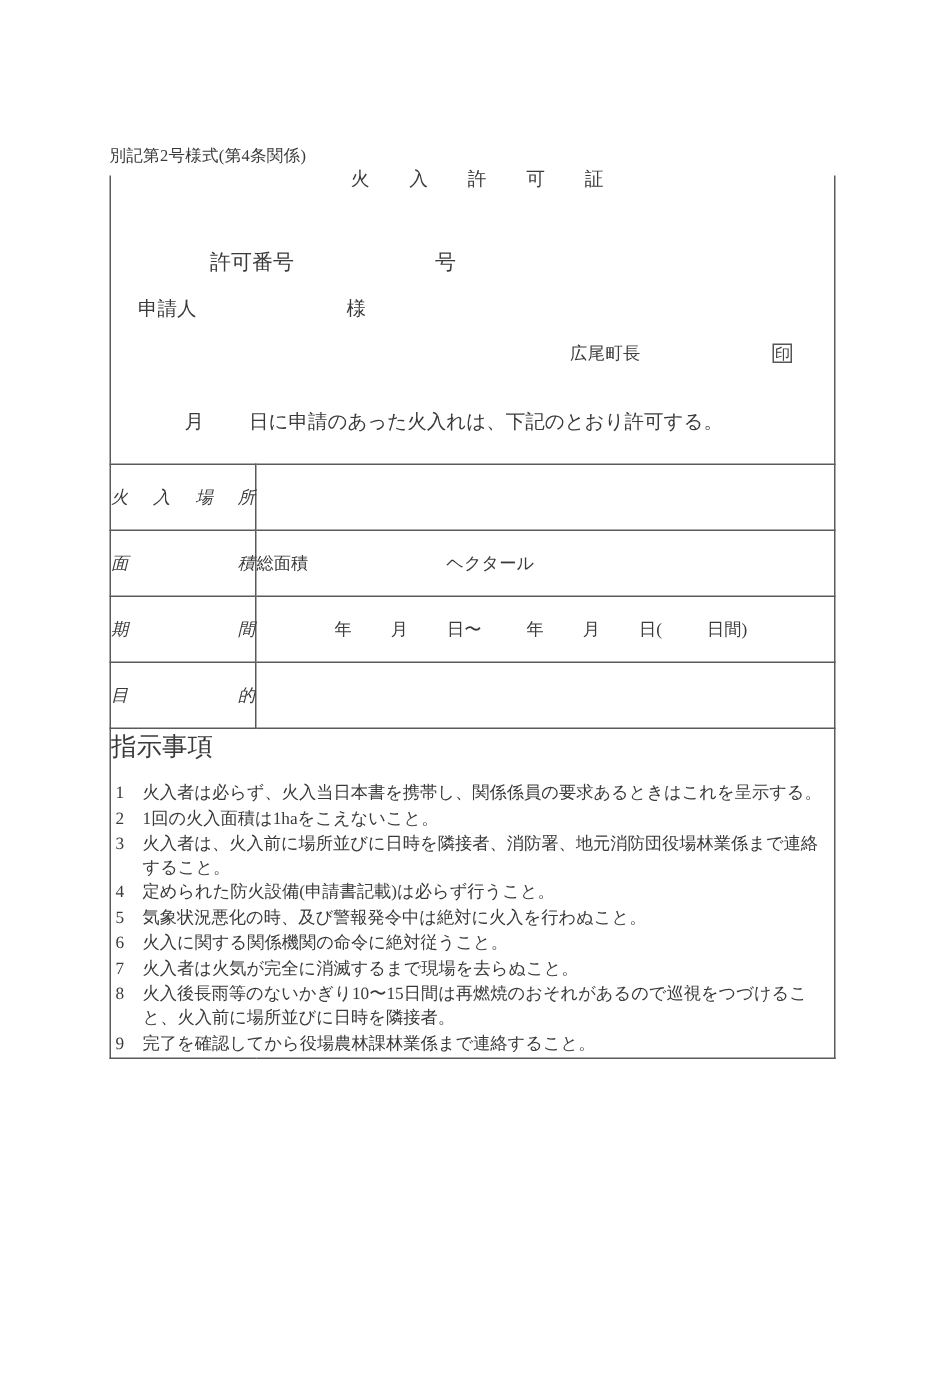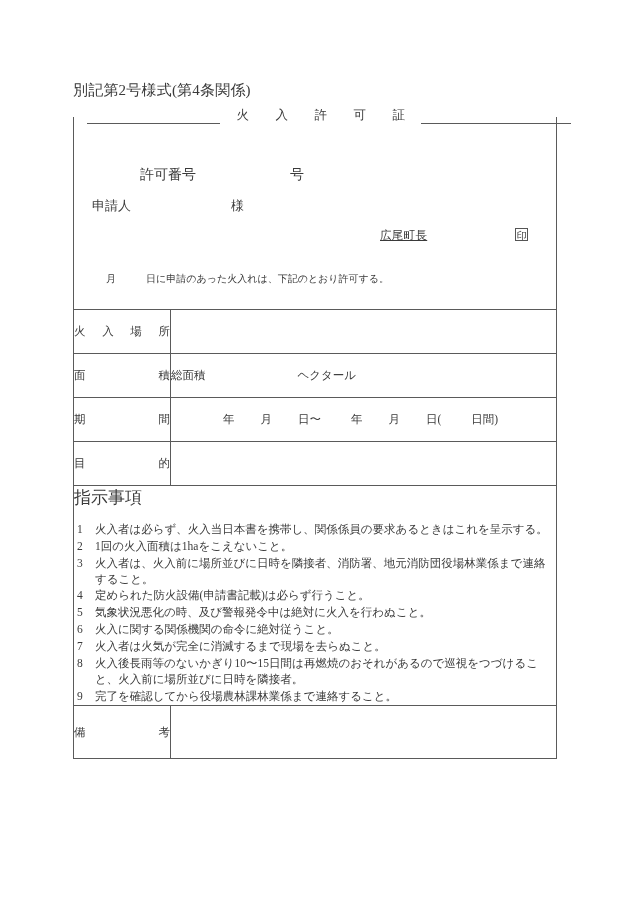--- a/index.html
+++ b/index.html
@@ -19,35 +19,36 @@
     position: absolute;
     left: 0; top: 0;
     width: 630px;
     height: 916px;
   }
 
   
   .form-number {
     position: absolute;
     left: 73px;
-    top: 81px;
-    font-size: 15px;
+    top: 96px;
+    font-size: 11px;
     letter-spacing: 0.2px;
     white-space: nowrap;
   }
 
   
   .title-bar {
     position: absolute;
-    left: 87px;
+    left: 76px;
     top: 110px;
     width: 484px;
     height: 14px;
     display: flex;
-    align-items: flex-end;
+    align-items: center;
+    flex-direction: column;
   }
   .title-rule {
     flex: 1 1 auto;
     height: 0;
     border-top: 1px solid #5a5a5a;
   }
   .title-rule.left { flex-grow: 1.05; }
   .title-rule.right { flex-grow: 1.18; }
   .doc-title {
     font-size: 12.5px;
@@ -101,41 +102,41 @@
   }
   .applicant .gap { display: inline-block; width: 100px; }
 
   .mayor-line {
     position: absolute;
     left: 380px;
     top: 228px;
     font-size: 11.5px;
     white-space: nowrap;
     display: flex;
-    text-decoration: underline;
+    align-items: center;
   }
   .mayor-name { letter-spacing: 0.3px; }
   .seal-box {
     display: inline-block;
     margin-left: 88px;
     border: 1px solid #555;
     width: 13px;
     height: 13px;
     line-height: 13px;
     text-align: center;
     font-size: 10px;
     box-sizing: border-box;
     overflow: hidden;
   }
 
   .statement {
     position: absolute;
-    left: 106px;
+    left: 123px;
     top: 272px;
-    font-size: 10px;
+    font-size: 13px;
     white-space: nowrap;
   }
   .statement .gap { display: inline-block; width: 30px; }
 
   
   .form-table {
     position: absolute;
     left: 73px;
     top: 309px;
     width: 484px;
@@ -152,20 +153,21 @@
     width: 97px;
     height: 43px;
     padding: 0 10px;
     box-sizing: border-box;
   }
   .lbl span {
     display: block;
     text-align: justify;
     text-align-last: justify;
     white-space: nowrap;
+    font-style: italic;
   }
   .val {
     padding: 0 0 0 22px;
     height: 43px;
   }
   .val .inner { white-space: nowrap; }
   .val .wide-gap { display: inline-block; width: 92px; }
   .period .s1 { display: inline-block; width: 52px; }
   .period .s2 { display: inline-block; width: 26px; }
   .period .s3 { display: inline-block; width: 26px; }
@@ -275,22 +277,16 @@
             <li><span class="num">3</span><span>火入者は、火入前に場所並びに日時を隣接者、消防署、地元消防団役場林業係まで連絡すること。</span></li>
             <li><span class="num">4</span><span>定められた防火設備(申請書記載)は必らず行うこと。</span></li>
             <li><span class="num">5</span><span>気象状況悪化の時、及び警報発令中は絶対に火入を行わぬこと。</span></li>
             <li><span class="num">6</span><span>火入に関する関係機関の命令に絶対従うこと。</span></li>
             <li><span class="num">7</span><span>火入者は火気が完全に消滅するまで現場を去らぬこと。</span></li>
             <li><span class="num">8</span><span>火入後長雨等のないかぎり10〜15日間は再燃焼のおそれがあるので巡視をつづけること、火入前に場所並びに日時を隣接者。</span></li>
             <li><span class="num">9</span><span>完了を確認してから役場農林課林業係まで連絡すること。</span></li>
           </ul>
         </td>
       </tr>
-      <tr>
-        <td class="lbl remark-lbl">
-            <span>備考</span>
-          </td>
-        <td class="val remark-val"></td>
-      </tr>
     </tbody>
   </table>
 
 </div>
 
 </body></html>

